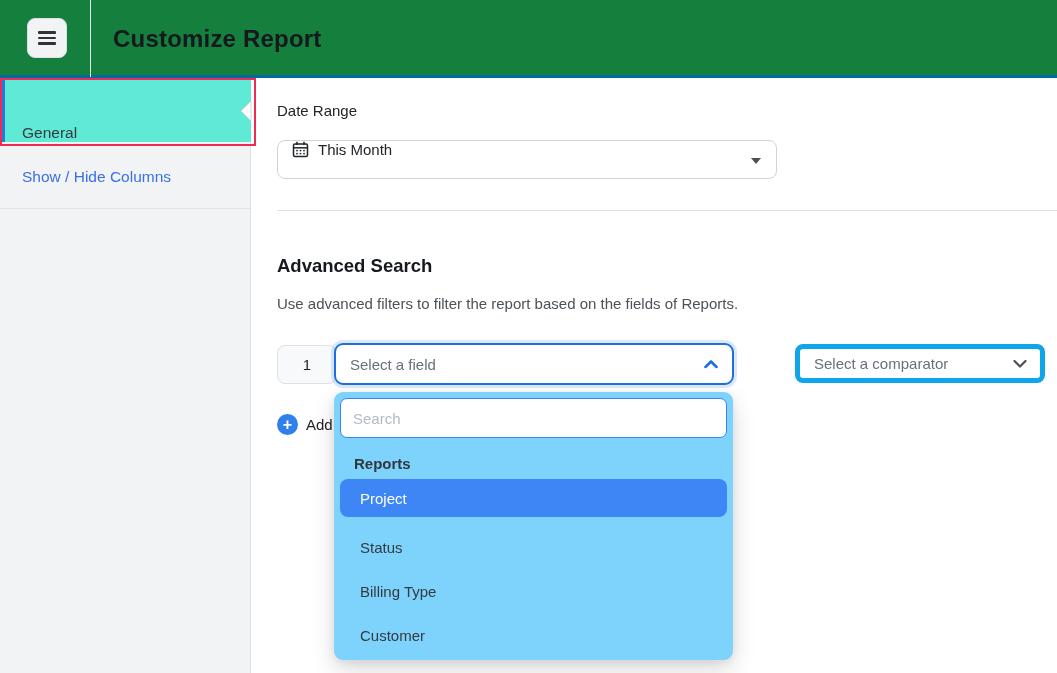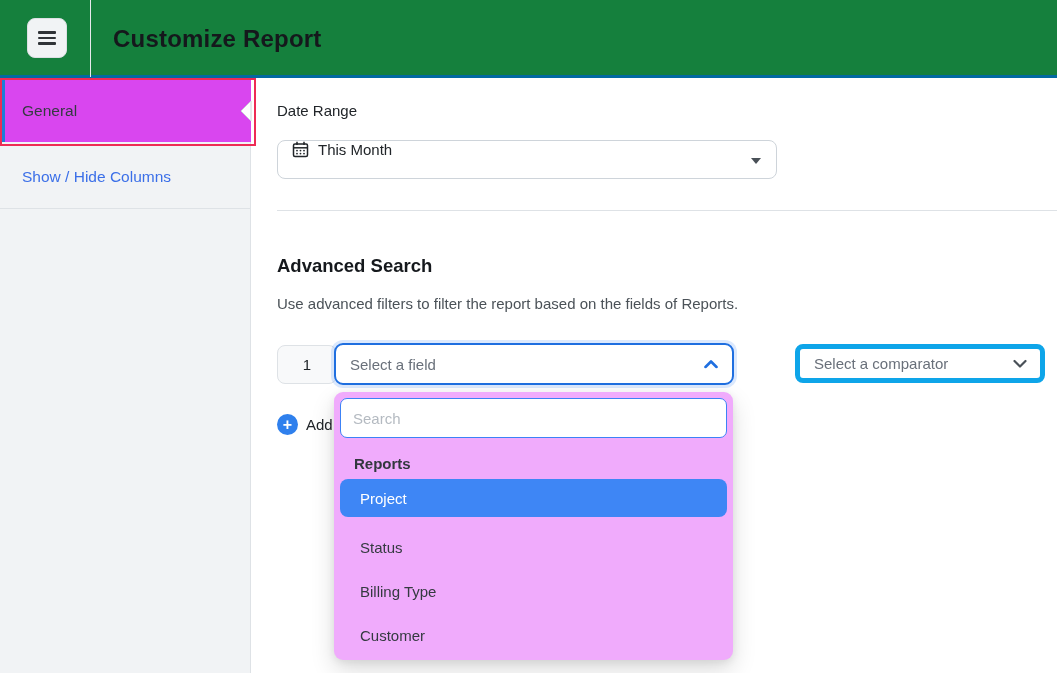--- a/index.html
+++ b/index.html
@@ -15,21 +15,21 @@
 
   
   .header{position:absolute;left:0;top:0;width:1057px;height:78px;background:#15803d;border-bottom:3px solid #0369a1;}
   .menu-btn{position:absolute;left:27px;top:18px;width:40px;height:40px;background:#f1f3f5;border:1px solid #dde0e4;border-radius:8px;display:flex;flex-direction:column;justify-content:center;align-items:center;gap:3px;cursor:pointer;}
   .menu-btn span{display:block;width:18px;height:2.4px;background:#2f3337;border-radius:1px;}
   .header-divider{position:absolute;left:90px;top:0;width:1px;height:77px;background:#e7e9ec;}
   .page-title{position:absolute;left:113px;top:0;height:77px;display:flex;align-items:center;font-size:24px;font-weight:600;color:#15181c;letter-spacing:.2px;}
 
   
   .sidebar{position:absolute;left:0;top:78px;width:251px;height:595px;background:#f1f3f5;border-right:1px solid #dee2e6;}
-  .tab-general{position:absolute;left:0;top:2px;width:251px;height:62px;background:#d946ef;display:flex;align-items:center;cursor:pointer;}
+  .tab-general{position:absolute;left:0;top:2px;width:251px;height:62px;background:#5eead4;display:flex;align-items:flex-end;cursor:pointer;}
   .tab-general .active-bar{position:absolute;left:0;top:0;width:5px;height:100%;background:var(--accent);}
   .tab-general .tab-label{margin-left:22px;font-size:15.5px;color:#343a40;}
   .tab-arrow{position:absolute;right:-1px;top:50%;transform:translateY(-50%);}
   .tab-showhide{position:absolute;left:0;top:68px;width:251px;height:63px;display:flex;align-items:center;border-bottom:1px solid #dee2e6;cursor:pointer;}
   .tab-showhide .tab-label{margin-left:22px;font-size:15.5px;color:var(--link);}
   .annotation-box{position:absolute;left:0;top:0;width:256px;height:68px;border:2px solid var(--annotation);pointer-events:none;z-index:30;}
 
   
   .main{position:absolute;left:252px;top:78px;width:805px;height:595px;background:#fff;}
   .field-label{position:absolute;left:25px;top:24px;font-size:15px;color:#212529;}
@@ -49,21 +49,21 @@
   .comparator-select{position:absolute;left:543px;top:266px;width:250px;height:39px;background:#fff;border:5px solid #0ea5e9;border-radius:8px;display:flex;align-items:center;padding:0 14px;cursor:pointer;}
   .comparator-select .ph{font-size:15px;color:#69707a;}
   .comparator-select svg{position:absolute;right:13px;top:50%;transform:translateY(-50%);}
 
   
   .add-btn{position:absolute;left:25px;top:336px;display:flex;align-items:center;gap:8px;cursor:pointer;}
   .add-btn .plus{width:21px;height:21px;border-radius:50%;background:#2f80ed;color:#fff;display:flex;align-items:center;justify-content:center;font-size:16px;font-weight:700;line-height:1;}
   .add-btn .lbl{font-size:15px;color:#212529;}
 
   
-  .dd-panel{position:absolute;left:82px;top:314px;width:399px;height:268px;background:#f0abfc;border-radius:9px;box-shadow:0 10px 25px rgba(0,0,0,.14),0 2px 8px rgba(0,0,0,.08);z-index:20;overflow:hidden;}
+  .dd-panel{position:absolute;left:82px;top:314px;width:399px;height:268px;background:#7dd3fc;border-radius:9px;box-shadow:0 10px 25px rgba(0,0,0,.14),0 2px 8px rgba(0,0,0,.08);z-index:20;overflow:hidden;}
   .dd-search{display:block;width:387px;height:40px;margin:6px;border:1px solid #3c82f6;border-radius:7px;padding:0 12px;font-size:15px;font-family:"Liberation Sans",sans-serif;color:#212529;outline:none;}
   .dd-search::placeholder{color:#b4bac1;}
   .dd-group{margin:17px 0 7px 20px;font-size:15px;font-weight:700;color:#32383e;}
   .dd-item-selected{margin:0 6px;height:38px;background:var(--highlight);border-radius:8px;display:flex;align-items:center;padding-left:20px;color:#fff;font-size:15px;font-weight:500;cursor:pointer;}
   .dd-item{height:44px;display:flex;align-items:center;padding-left:26px;color:#343a40;font-size:15px;cursor:pointer;}
   .dd-items{margin-top:8px;}
 </style>
 </head>
 <body>
 

